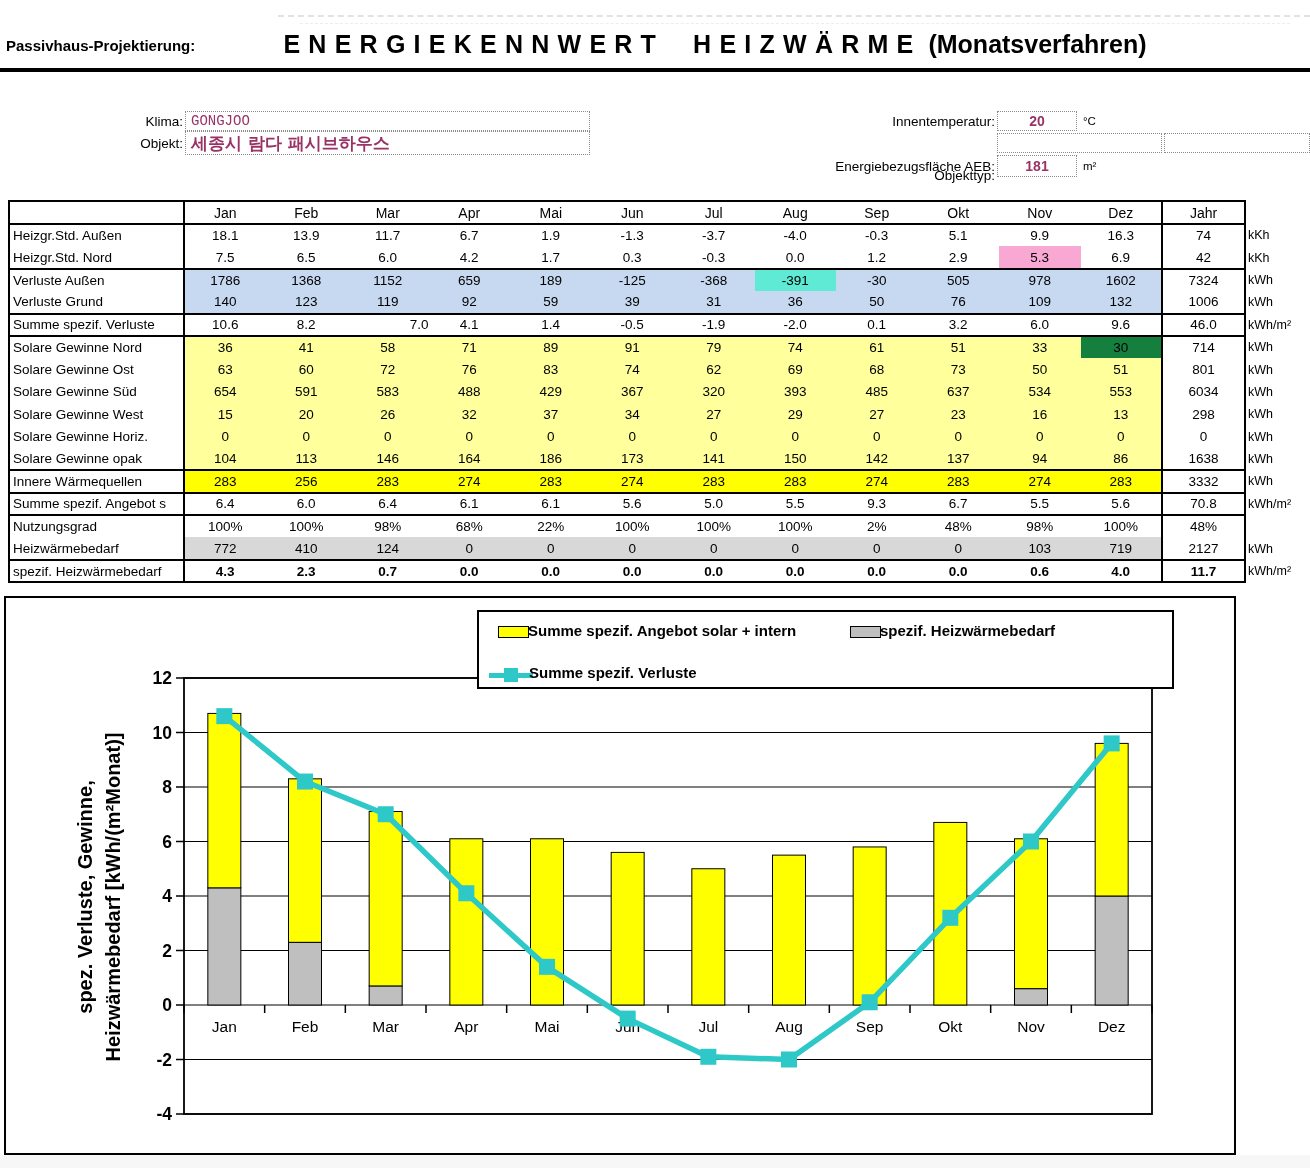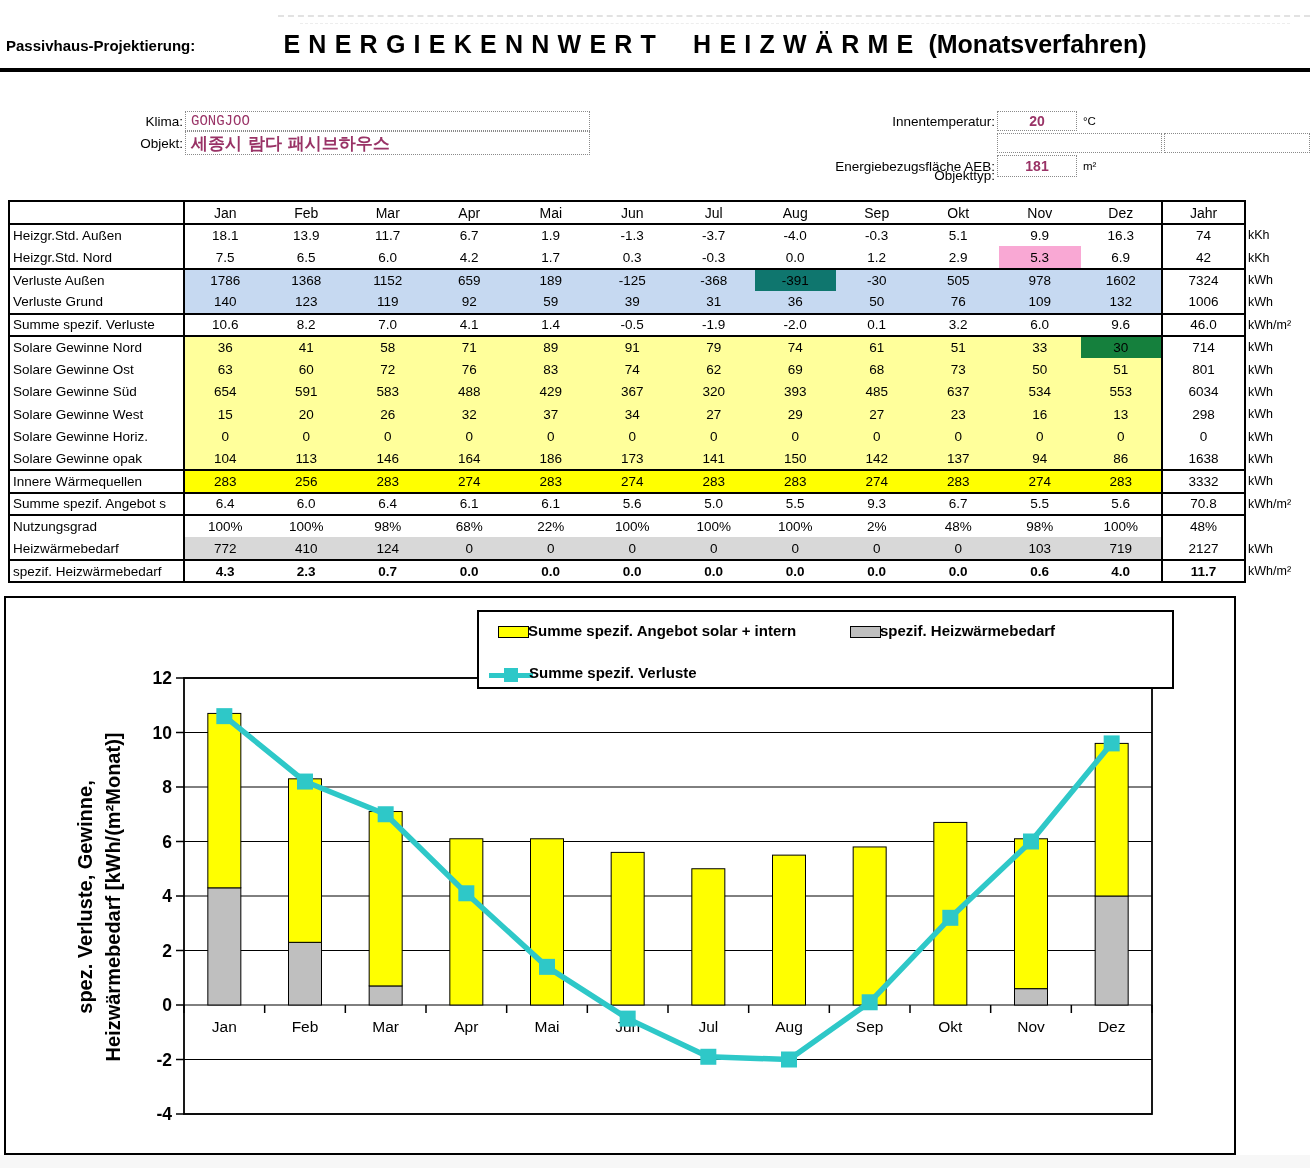--- a/index.html
+++ b/index.html
@@ -162,21 +162,21 @@
           </tr>
           <tr class="sep">
             <td class="rowlabel">Verluste Außen</td>
             <td style="background: rgb(198, 217, 241);">1786</td>
             <td style="background: rgb(198, 217, 241);">1368</td>
             <td style="background: rgb(198, 217, 241);">1152</td>
             <td style="background: rgb(198, 217, 241);">659</td>
             <td style="background: rgb(198, 217, 241);">189</td>
             <td style="background: rgb(198, 217, 241);">-125</td>
             <td style="background: rgb(198, 217, 241);">-368</td>
-            <td style="background: #0f766e;">-391</td>
+            <td style="background: #5eead4;">-391</td>
             <td style="background: rgb(198, 217, 241);">-30</td>
             <td style="background: rgb(198, 217, 241);">505</td>
             <td style="background: rgb(198, 217, 241);">978</td>
             <td style="background: rgb(198, 217, 241);">1602</td>
             <td class="yearcell">7324</td>
           </tr>
           <tr>
             <td class="rowlabel">Verluste Grund</td>
             <td style="background: rgb(198, 217, 241);">140</td>
             <td style="background: rgb(198, 217, 241);">123</td>
@@ -189,21 +189,21 @@
             <td style="background: rgb(198, 217, 241);">50</td>
             <td style="background: rgb(198, 217, 241);">76</td>
             <td style="background: rgb(198, 217, 241);">109</td>
             <td style="background: rgb(198, 217, 241);">132</td>
             <td class="yearcell">1006</td>
           </tr>
           <tr class="sep">
             <td class="rowlabel">Summe spezif. Verluste</td>
             <td style="background: rgb(255, 255, 255);">10.6</td>
             <td style="background: rgb(255, 255, 255);">8.2</td>
-            <td style="background: rgb(255, 255, 255);">7.0</td>
+            <td style="background: rgb(255, 255, 255); text-align: right;">7.0</td>
             <td style="background: rgb(255, 255, 255);">4.1</td>
             <td style="background: rgb(255, 255, 255);">1.4</td>
             <td style="background: rgb(255, 255, 255);">-0.5</td>
             <td style="background: rgb(255, 255, 255);">-1.9</td>
             <td style="background: rgb(255, 255, 255);">-2.0</td>
             <td style="background: rgb(255, 255, 255);">0.1</td>
             <td style="background: rgb(255, 255, 255);">3.2</td>
             <td style="background: rgb(255, 255, 255);">6.0</td>
             <td style="background: rgb(255, 255, 255);">9.6</td>
             <td class="yearcell">46.0</td>

